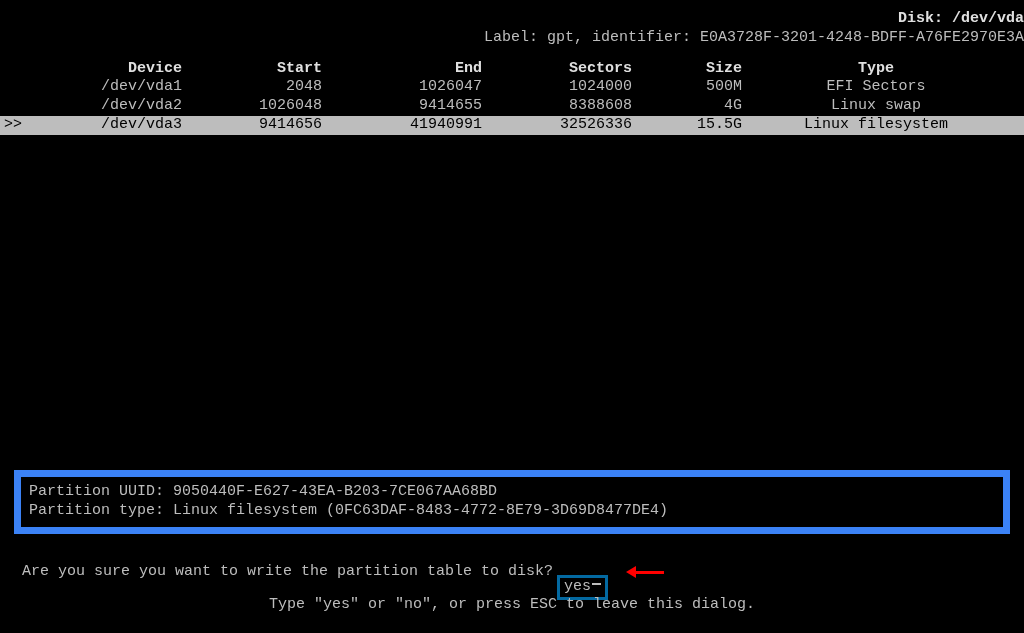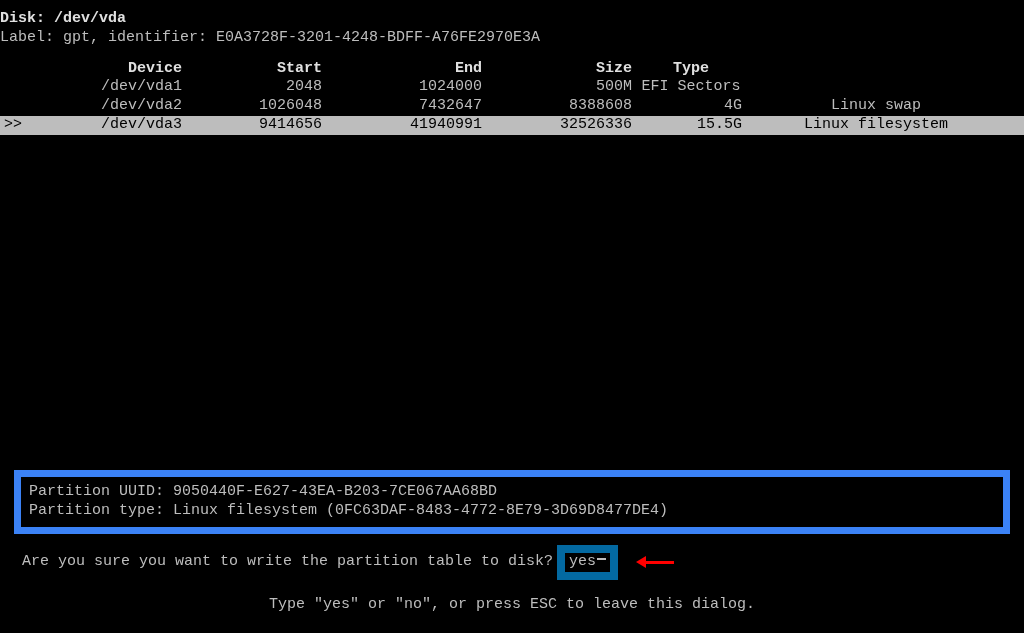--- a/index.html
+++ b/index.html
@@ -7,21 +7,21 @@
     width: 1024px;
     height: 633px;
     background: #000;
     color: #bdbdbd;
     font-family: "Courier New", monospace;
     font-size: 15px;
     line-height: 1.25;
     overflow: hidden;
   }
   .screen { position: relative; width: 100%; height: 100%; padding-top: 10px; }
-  .center { text-align: left; }
+  .center { text-align: right; }
   .bold { font-weight: bold; color: #e0e0e0; }
   .header { margin-bottom: 12px; }
   .table { width: 100%; }
   .row {
     display: grid;
     grid-template-columns: 24px 160px 140px 160px 150px 110px 260px;
     white-space: pre;
   }
   .row > span { padding: 0 2px; }
   .col-device { text-align: right; padding-left: 12px !important; }
@@ -45,25 +45,26 @@
     padding: 6px 8px;
   }
   .prompt-line {
     position: absolute;
     left: 22px;
     top: 545px;
     display: flex;
     align-items: center;
   }
   .input-box {
-    border: 8px solid #0369a1;
+    border: 3px solid #0369a1;
     padding: 0 4px;
     margin-left: 4px;
     display: inline-flex;
     align-items: flex-start;
+    margin-top: 30px;
   }
   .cursor { display: inline-block; width: 9px; height: 2px; background: #bdbdbd; margin-left: 1px; transform: translateY(5px);}
   .arrow {
     display: inline-flex;
     align-items: center;
     margin-left: 18px;
     color: #ff0000;
   }
   .arrow-line { width: 28px; height: 3px; background: #ff0000; }
   .arrow-head {
@@ -88,38 +89,40 @@
     <div class="bold">Disk: /dev/vda</div>
     <div>Label: gpt, identifier: E0A3728F-3201-4248-BDFF-A76FE2970E3A</div>
   </div>
 
   <div class="table">
     <div class="row thead">
       <span class="marker"></span>
       <span class="col-device">Device</span>
       <span class="col-start">Start</span>
       <span class="col-end">End</span>
+      <span class="col-sectors">Sectors</span>
       <span class="col-size">Size</span>
       <span class="col-type">Type</span>
     </div>
 
     <div class="row">
       <span class="marker"></span>
       <span class="col-device">/dev/vda1</span>
       <span class="col-start">2048</span>
+      <span class="col-end">1026047</span>
       <span class="col-sectors">1024000</span>
       <span class="col-size">500M</span>
       <span class="col-type">EFI Sectors</span>
     </div>
 
     <div class="row">
       <span class="marker"></span>
       <span class="col-device">/dev/vda2</span>
       <span class="col-start">1026048</span>
-      <span class="col-end">7432647</span>
+      <span class="col-end">9414655</span>
       <span class="col-sectors">8388608</span>
       <span class="col-size">4G</span>
       <span class="col-type">Linux swap</span>
     </div>
 
     <div class="row selected">
       <span class="marker">&gt;&gt;</span>
       <span class="col-device">/dev/vda3</span>
       <span class="col-start">9414656</span>
       <span class="col-end">41940991</span>

